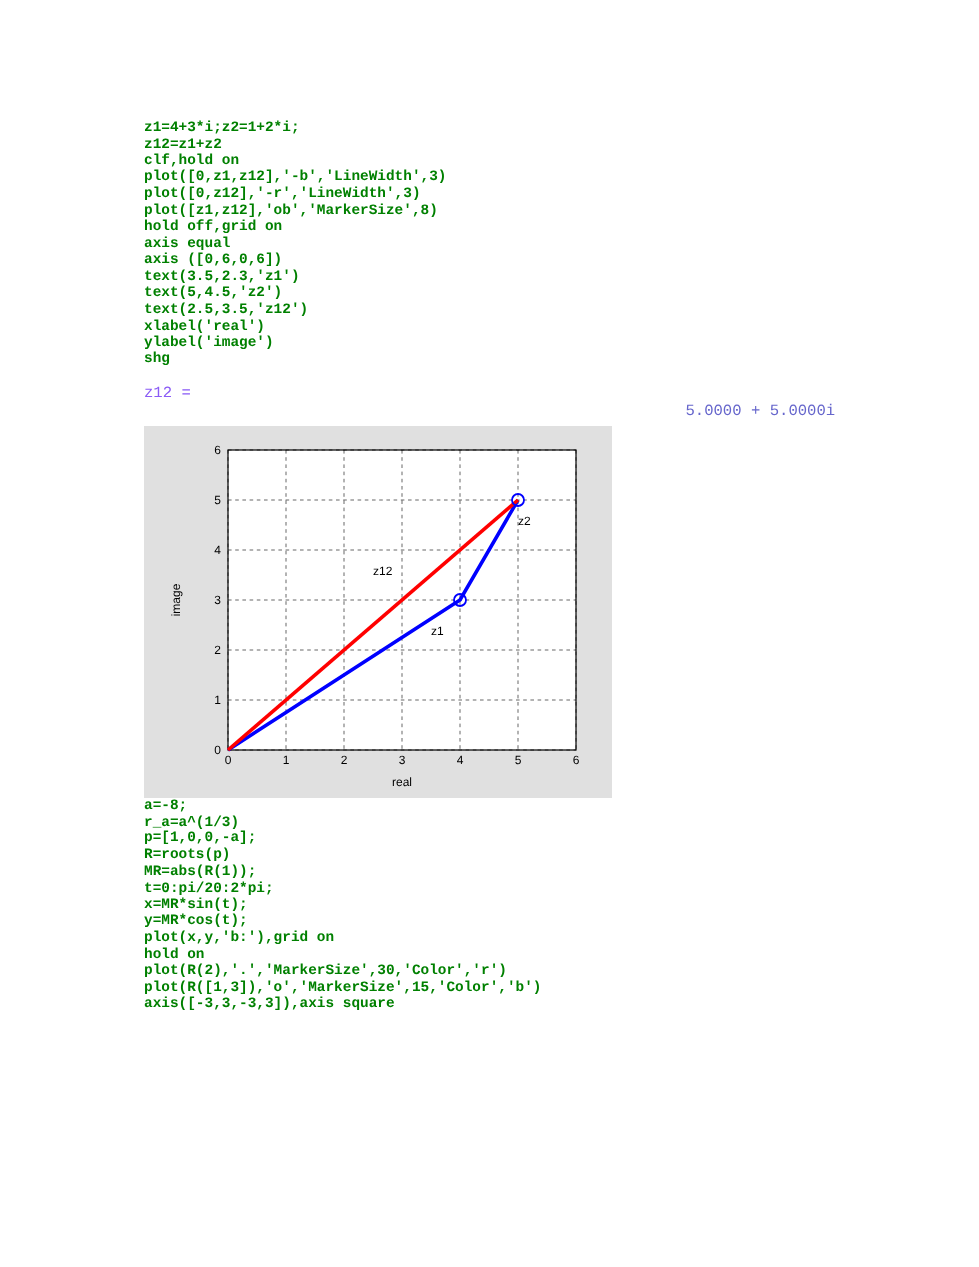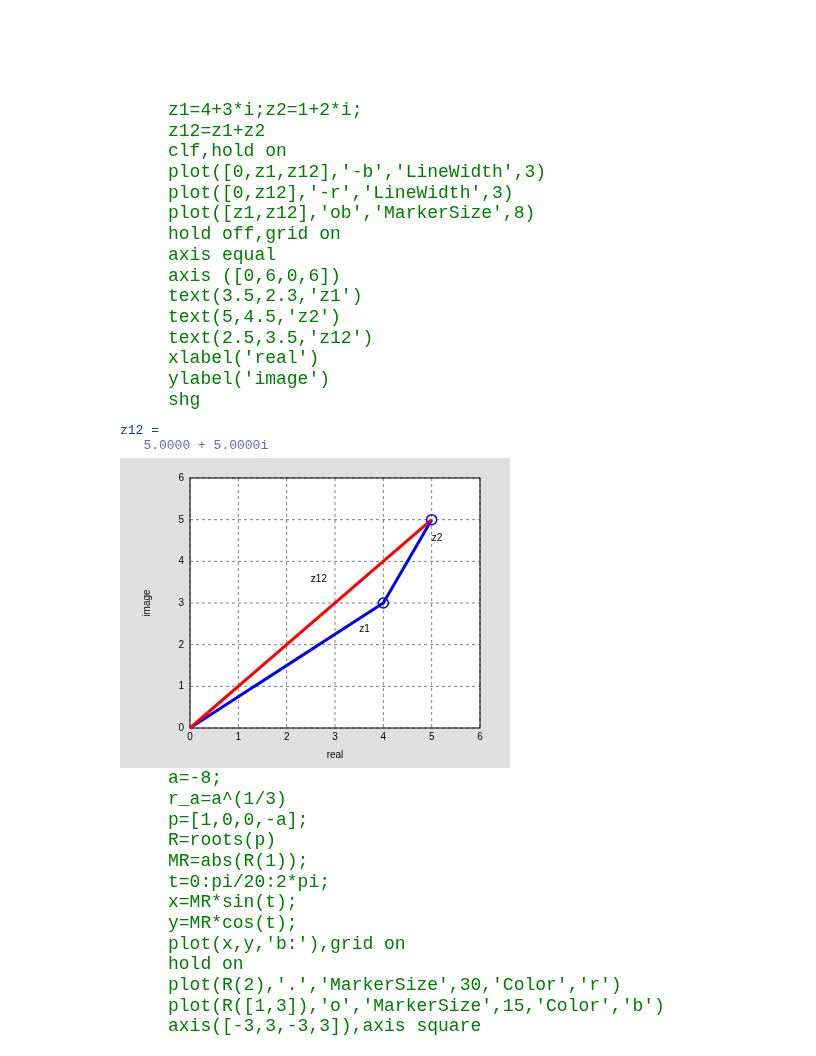--- a/index.html
+++ b/index.html
@@ -15,41 +15,41 @@
   .page {
     padding: 100px 120px 40px 120px;
   }
   .heading {
     color: #000;
     font-size: 14px;
     margin-bottom: 2px;
   }
   .code {
     font-family: "Courier New", monospace;
-    font-size: 18px;
+    font-size: 12px;
     color: #008000;
     white-space: pre;
-    font-weight: normal;
+    font-weight: bold;
     line-height: 1.15;
-    margin-left: 48px;
   }
   .output-var {
     font-family: "Courier New", monospace;
     font-size: 13px;
-    color: #0c4a6e;
+    color: #8b5cf6;
     white-space: pre;
     line-height: 1.15;
     margin-top: 14px;
   }
   .output-val {
     font-family: "Courier New", monospace;
     font-size: 13px;
     color: #6666cc;
     white-space: pre;
     line-height: 1.15;
+    text-align: right;
   }
   .chart-wrap {
     background: #e0e0e0;
     width: 390px;
     height: 310px;
     display: flex;
     justify-content: center;
     align-items: center;
     margin-top: 4px;
   }

